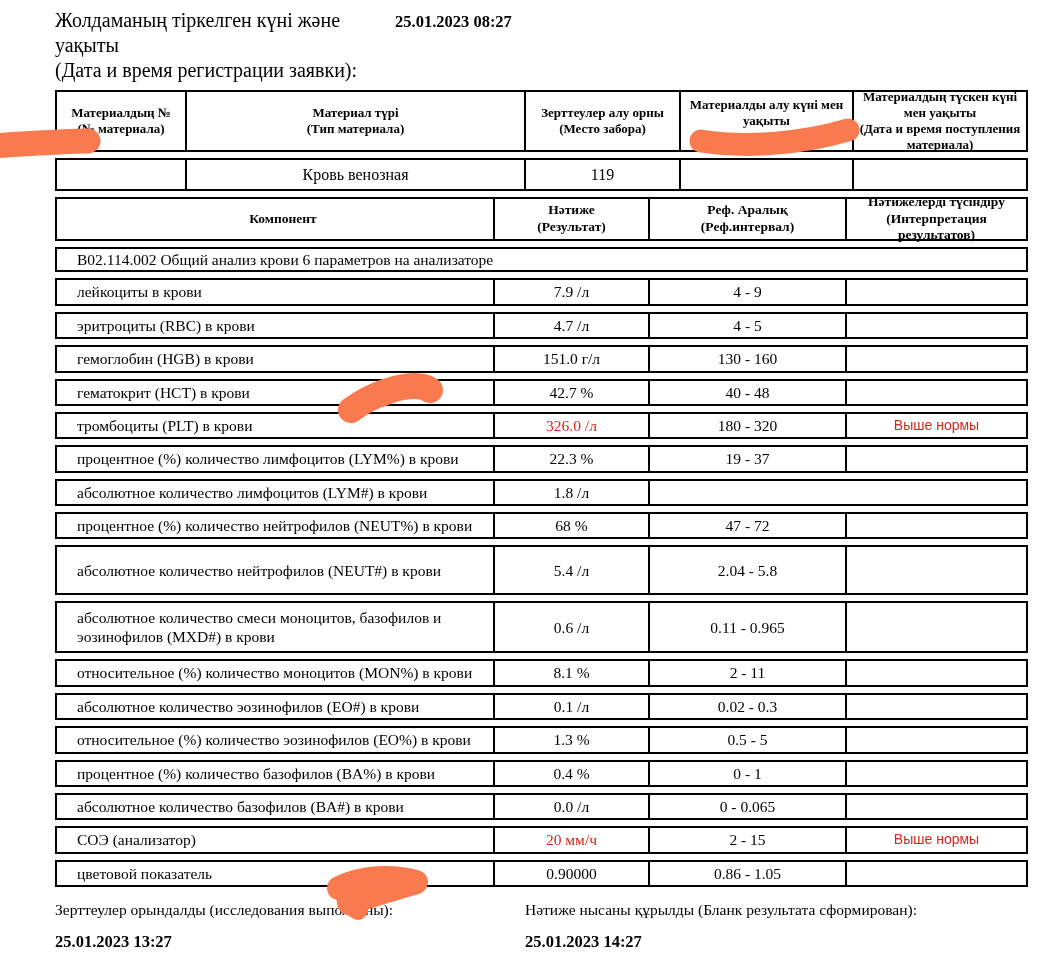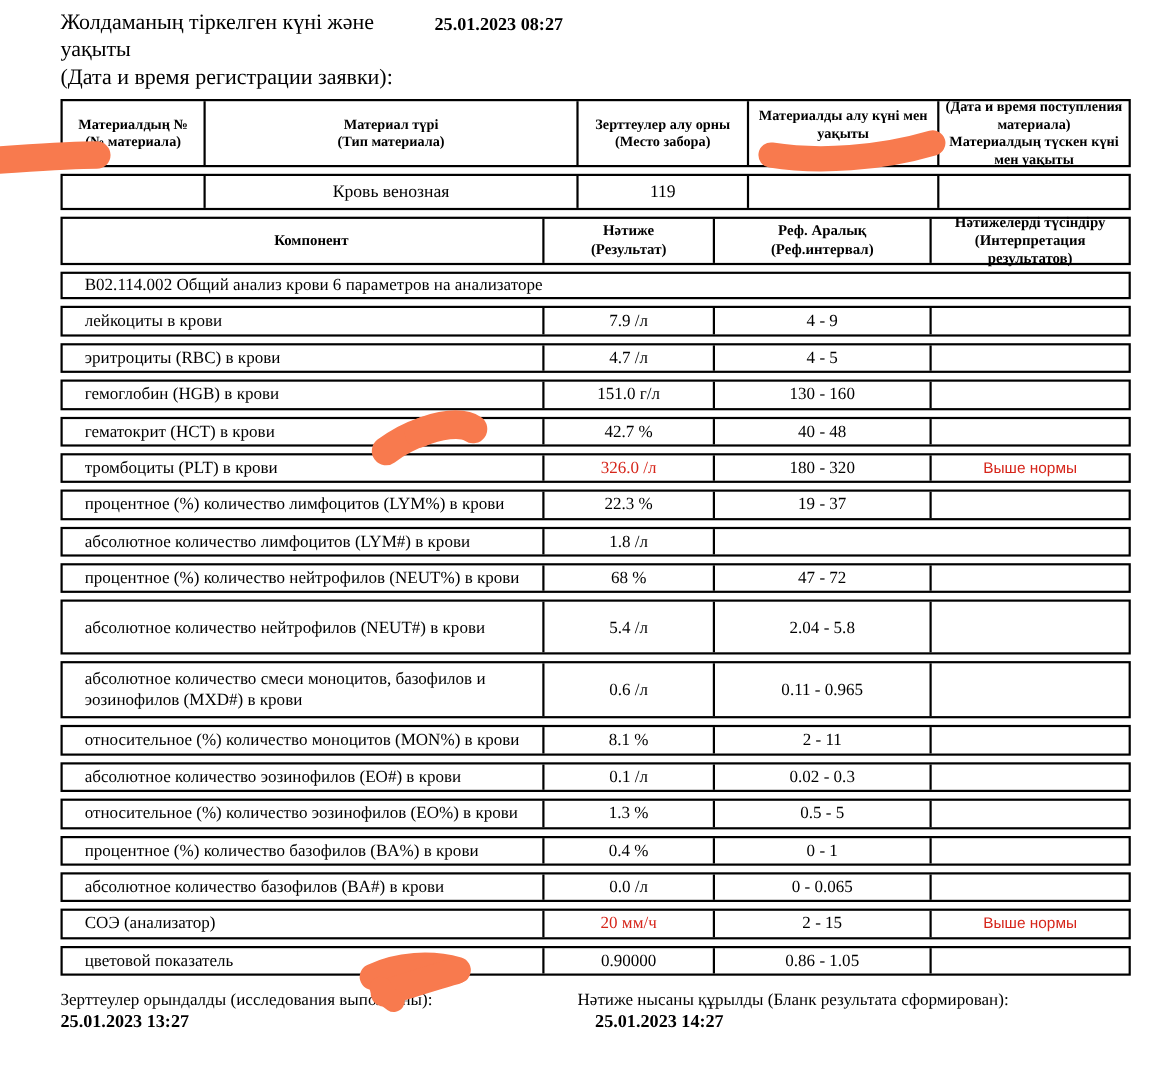--- a/index.html
+++ b/index.html
@@ -49,21 +49,21 @@
   #results-rows .result-row:nth-child(10) { min-height:52px; }
   .result-row.abnormal .c-res { color:var(--abnormal-red); }
   .result-row.abnormal .c-int {
     color:var(--abnormal-red);
     font-family:"Liberation Sans", sans-serif; font-size:14px;
   }
 
   
   .footer { display:flex; margin-top:14px; font-size:15.5px; }
   .f-left { width:470px; }
-  .footer-dates { display:flex; margin-top:0; font-weight:bold; font-size:16.5px;gap:16px; }
+  .footer-dates { display:flex; margin-top:13px; font-weight:bold; font-size:16.5px; }
 
   
   #redactions {
     position:absolute; left:0; top:0; width:1054px; height:980px;
     pointer-events:none; z-index:10;
   }
   .marker-stroke {
     stroke:var(--marker-orange); fill:none;
     stroke-linecap:round; stroke-linejoin:round;
   }
@@ -92,22 +92,22 @@
     </div>
     <div class="cell ctr m3">
       <span>Зерттеулер алу орны</span>
       <span>(Место забора)</span>
     </div>
     <div class="cell ctr m4">
       <span>Материалды алу күні мен уақыты</span>
       <span>(Дата и время забора)</span>
     </div>
     <div class="cell ctr m5">
+      <span>Материалдың түскен күні мен уақыты</span>
       <span>(Дата и время поступления материала)</span>
-      <span>Материалдың түскен күні мен уақыты</span>
     </div>
   </div>
 
   <div class="box mat-row">
     <div class="cell ctr m1"></div>
     <div class="cell ctr m2">Кровь венозная</div>
     <div class="cell ctr m3">119</div>
     <div class="cell ctr m4"></div>
     <div class="cell ctr m5"></div>
   </div>

